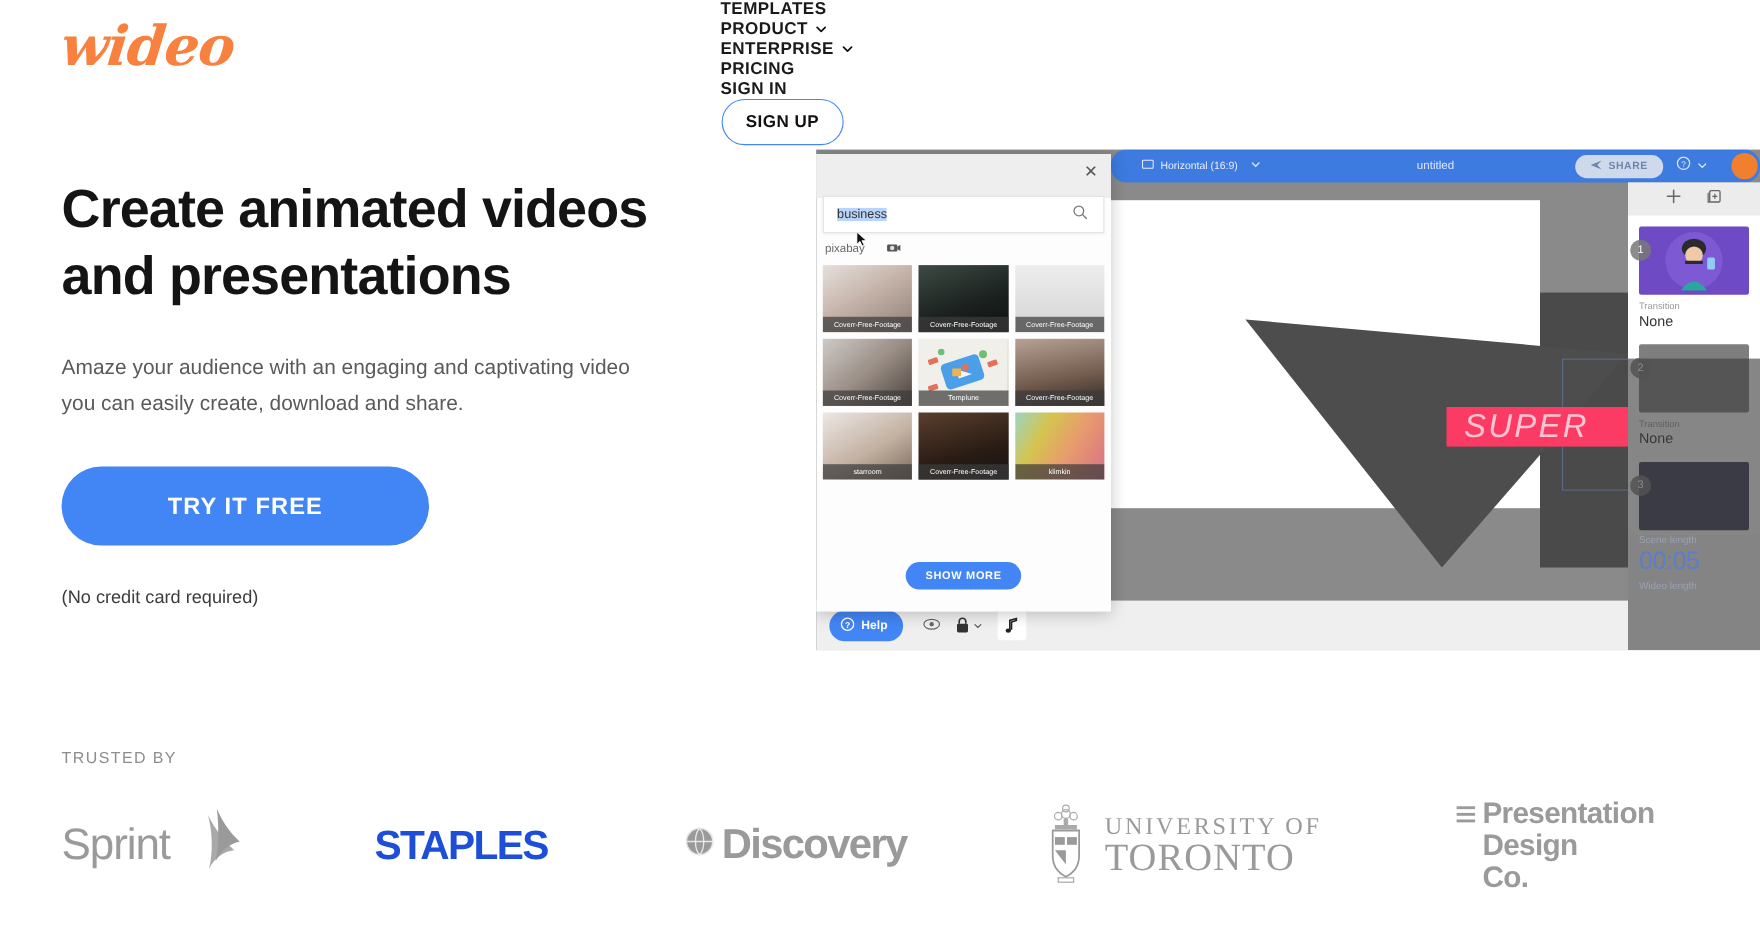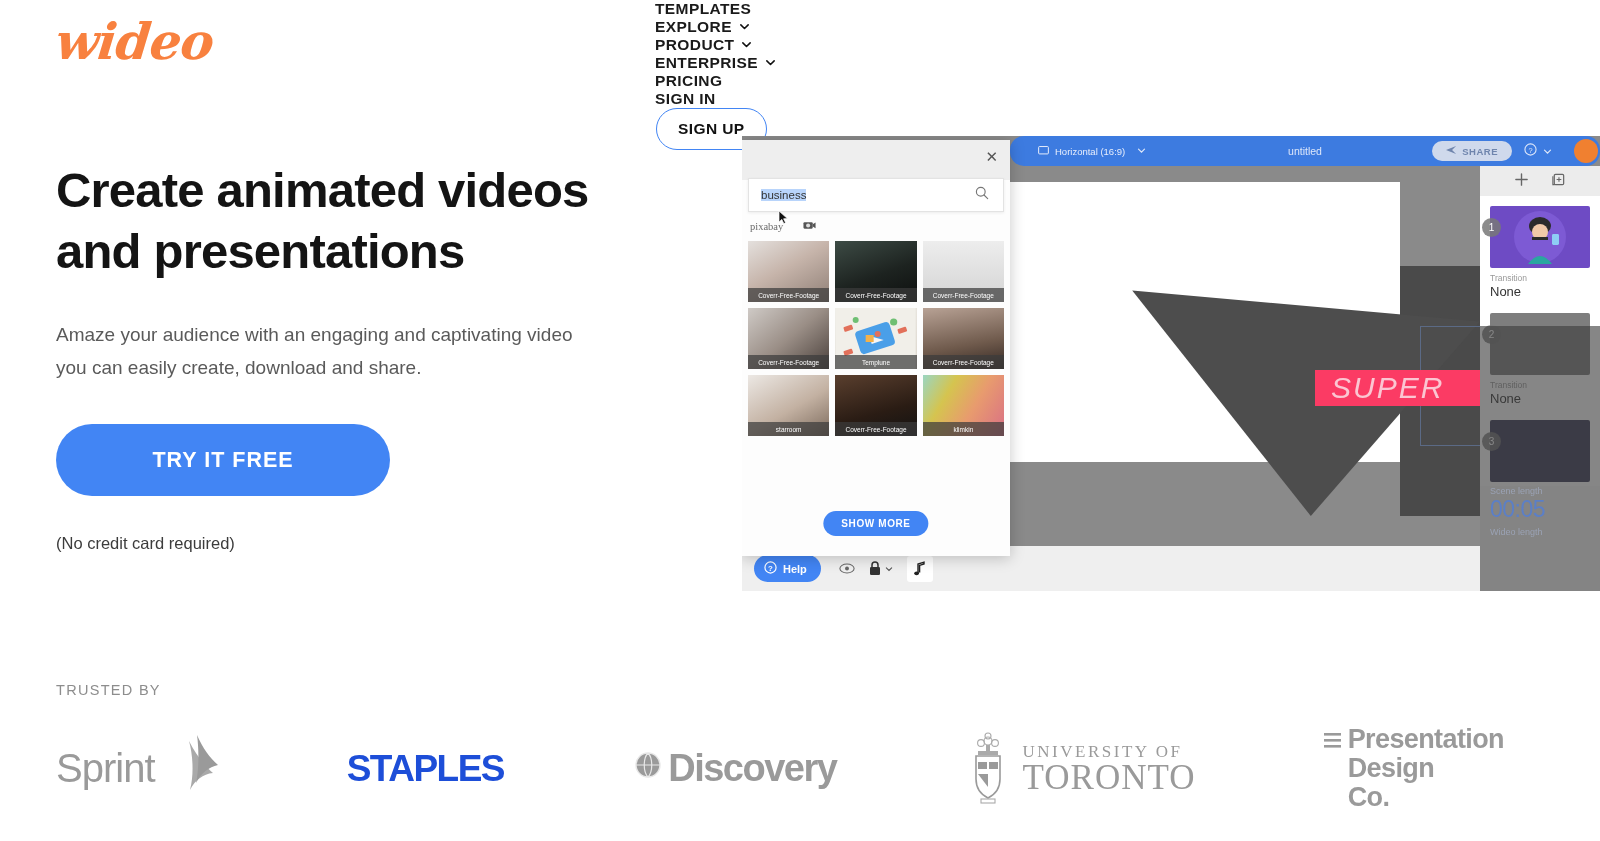--- a/index.html
+++ b/index.html
@@ -73,21 +73,21 @@
     padding: 0 16px;
   }
   .logo-cell { display: flex; align-items: center; justify-content: center; color: #9a9a9a; }
   .lg-sprint { font-size: 40px; font-weight: 400; letter-spacing: -1px; color: #9a9a9a;
                font-family: "Liberation Sans", sans-serif; display:flex; align-items:center; gap:8px;justify-content:space-between;}
   .lg-staples { font-size: 37px; font-weight: 700; letter-spacing: -1.5px; color: #1d4ed8; }
   .lg-discovery { font-size: 38px; font-weight: 700; letter-spacing: -1.5px; color: #9a9a9a;
                   display:flex; align-items:center; gap:2px;}
   .lg-toronto { display: flex; align-items: center; gap: 12px; color: #9a9a9a; }
   .tor-text { font-family: "Liberation Serif", serif; line-height: 1; }
-  .tor-u { font-size: 17px; letter-spacing: 2.5px; display:block; }
+  .tor-u { font-size: 22px; letter-spacing: 2.5px; display:block; }
   .tor-t { font-size: 35px; letter-spacing: 1px; display:block; }
   .lg-pdc { display: flex; align-items: flex-start; gap: 5px; color: #9a9a9a; }
   .pdc-text { font-size: 27px; font-weight: 700; line-height: 29px; letter-spacing: -0.6px; }
 
   
   .app-shot {
     position: absolute; left: 742px; top: 136px; width: 858px; height: 455px;
     overflow: hidden; background: #8a8a8a;
   }
   .app-topbar {
@@ -210,21 +210,21 @@
     box-shadow: 0 1px 3px rgba(0,0,0,.07);
   }
   .search-val {
     margin-left: 12px; font-size: 11.5px; color:#333;
     background: #b8d4fb;
   }
   .search-mag { position:absolute; right: 14px; color:#777; }
   .cursor-arrow { position:absolute; left: 36px; top: 70px; color:#222; font-size: 13px; }
   .source-label {
     position:absolute; left: 8px; top: 80px; font-size: 10.5px; color:#6a6a6a;
-    display:flex; align-items:flex-end; gap:20px;font-family:Liberation Serif, serif;
+    display:flex; align-items:flex-start; gap:20px;
   }
   .grid {
     position:absolute; left: 6px; right: 6px; top: 101px;
     display: grid; grid-template-columns: repeat(3, 1fr); gap: 6px;
   }
   .cell { position: relative; height: 61px; overflow:hidden; background:#cfcfcf; }
   .cell-cap {
     position:absolute; left:0; right:0; bottom:0; height: 14px;
     background: rgba(60,60,60,.72); color:#fff; font-size: 6.5px;
     display:flex; align-items:center; justify-content:center; white-space:nowrap;
@@ -242,28 +242,20 @@
 
   <div class="navbar">
     <div class="logo">wideo</div>
 
     <div class="nav-links">
 
       <div class="nav-item">
         <span>TEMPLATES</span>
       </div>
 
-      <div class="nav-item">
-        <span>EXPLORE</span>
-        <span class="chev">
-          <svg width="11" height="11" viewBox="0 0 12 12">
-              <path d="M2 4.2 L6 8.2 L10 4.2" stroke="#111" stroke-width="1.7" fill="none" stroke-linecap="round" stroke-linejoin="round"></path>
-            </svg>
-        </span>
-      </div>
 
       <div class="nav-item">
         <span>PRODUCT</span>
         <span class="chev">
           <svg width="11" height="11" viewBox="0 0 12 12">
               <path d="M2 4.2 L6 8.2 L10 4.2" stroke="#111" stroke-width="1.7" fill="none" stroke-linecap="round" stroke-linejoin="round"></path>
             </svg>
         </span>
       </div>
 

